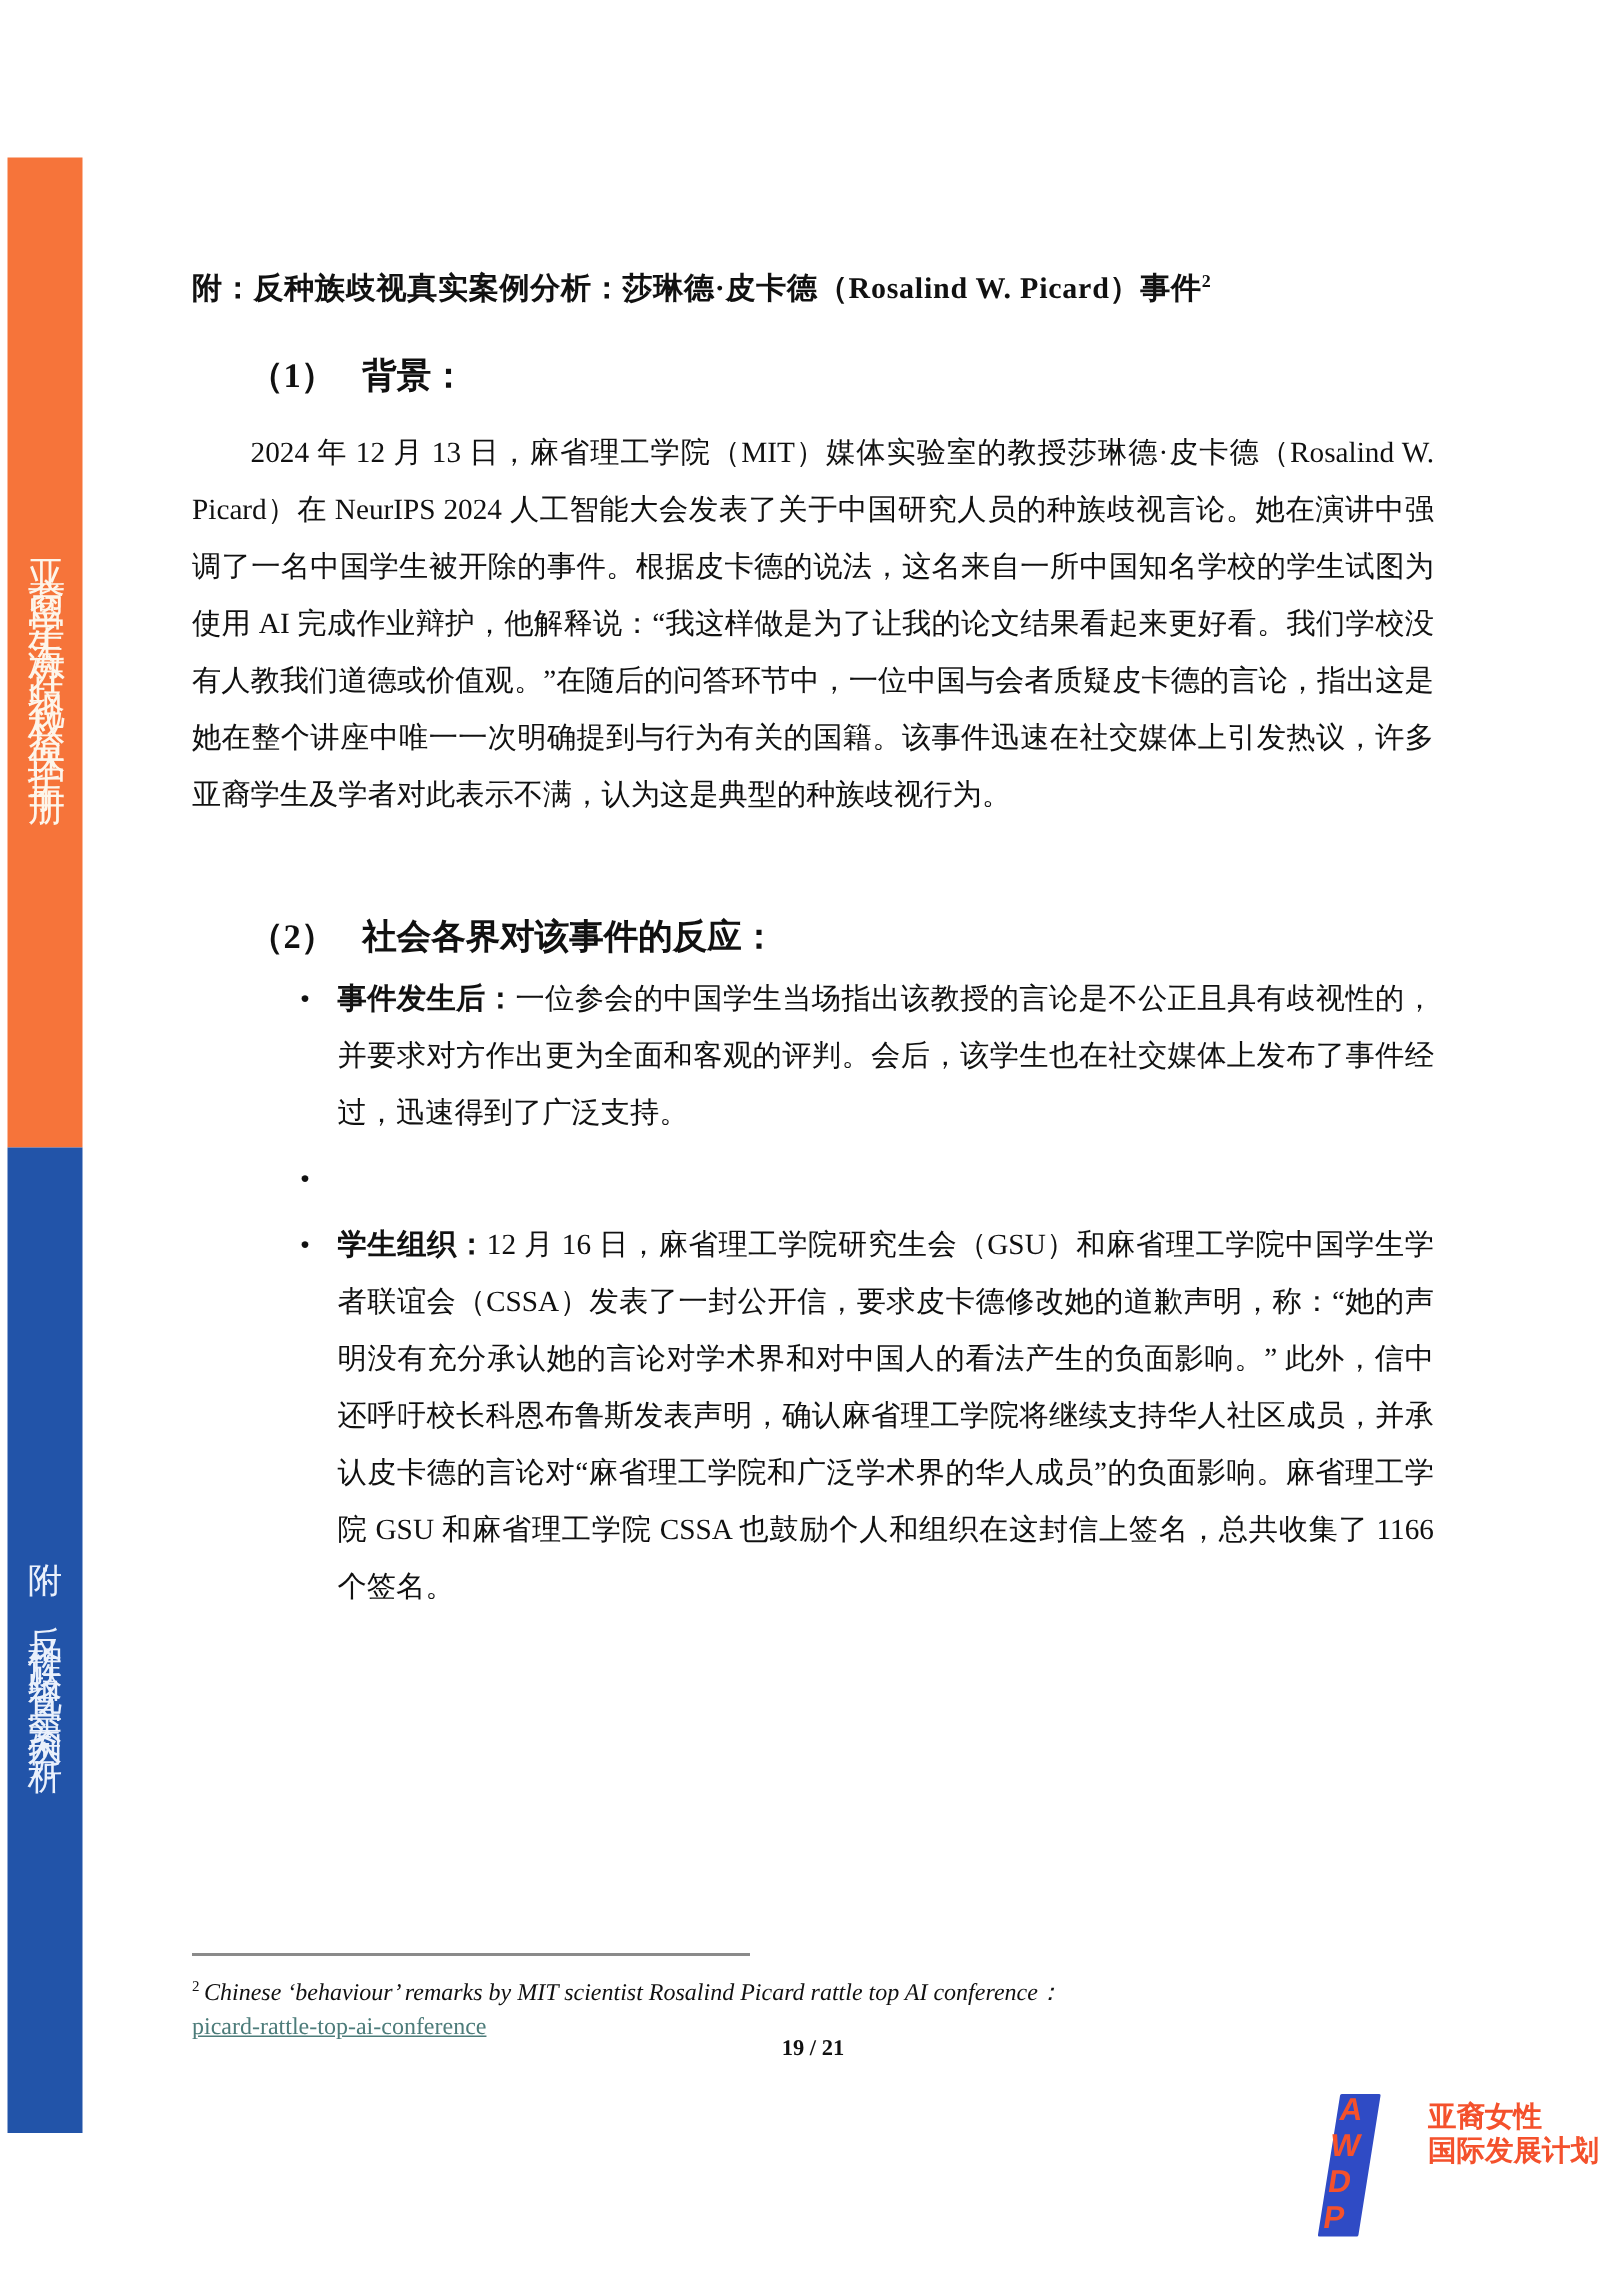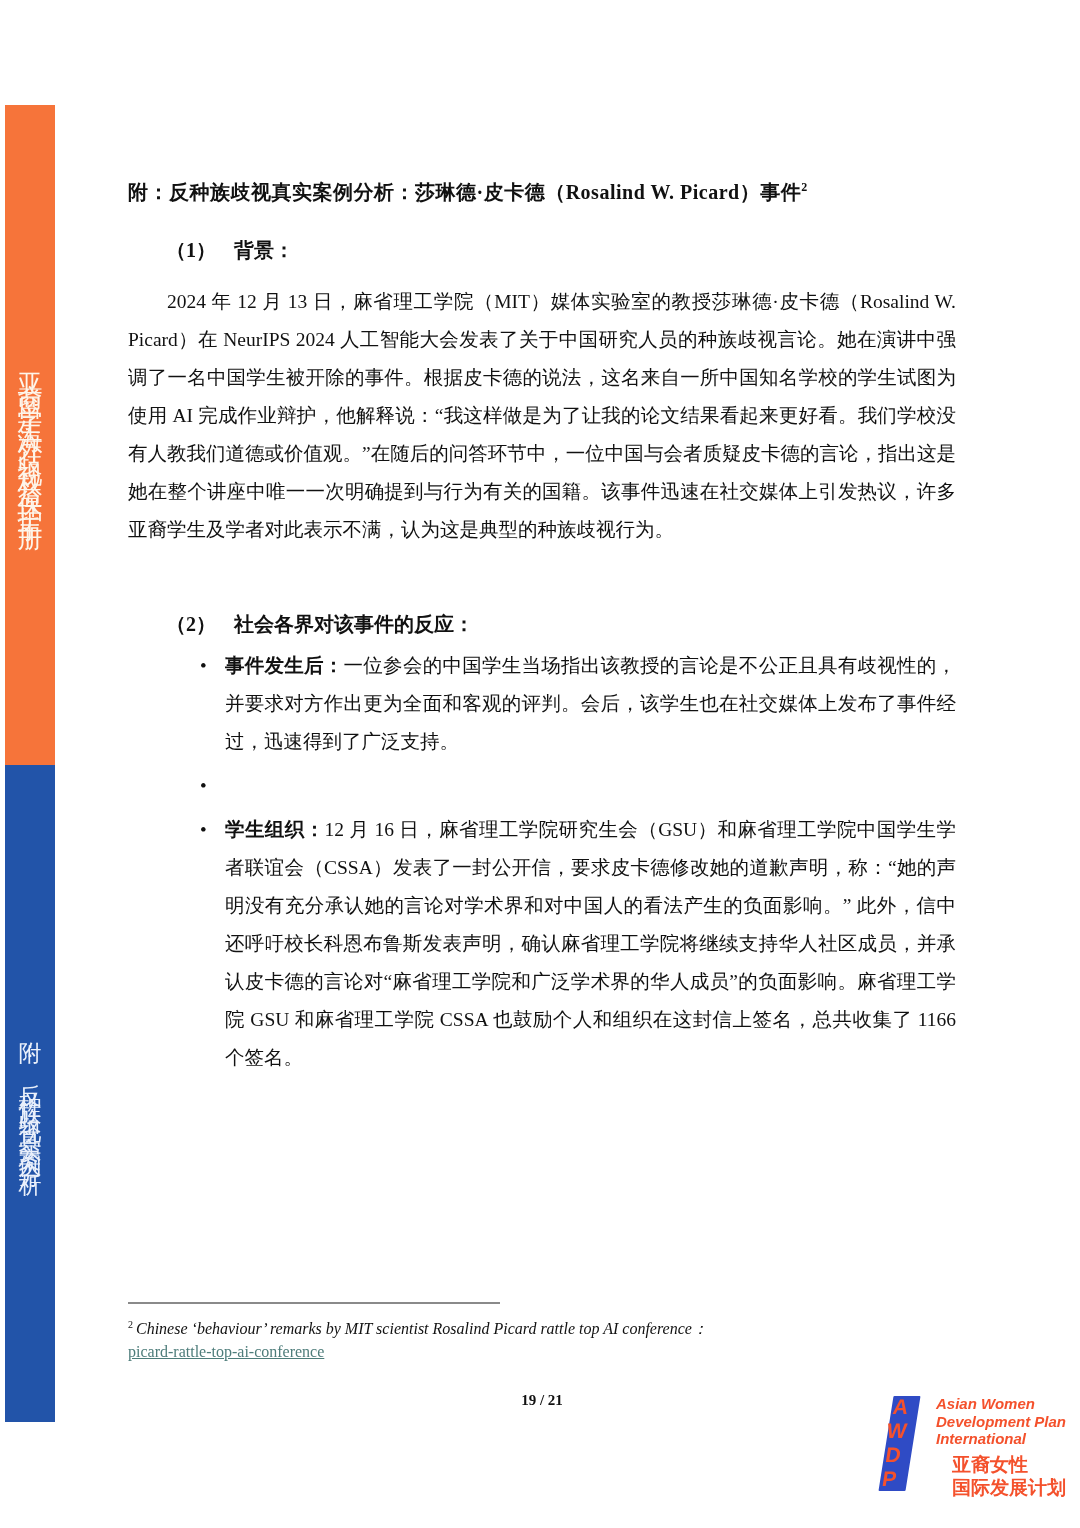--- a/index.html
+++ b/index.html
@@ -31,21 +31,21 @@
   .content {
     position:absolute; left:128px; top:172px; width:828px;
   }
   .doc-title {
     font-size:20px; font-weight:700; line-height:30px;
     letter-spacing:0.5px;
   }
   .doc-title sup { font-size:12px; }
   .sec-heading {
     margin-top:28px; padding-left:38px;
-    font-size:20px; font-weight:700; line-height:30px;
+    font-size:23px; font-weight:700; line-height:30px;
   }
   .sec-heading .sec-num { margin-right:18px; }
   .sec-heading.second { margin-top:60px; }
   .para {
     margin-top:18px;
     font-size:19.5px; line-height:38px;
     text-indent:2em; text-align:justify;
   }
   .bullets {
     list-style:none; margin-top:8px;
@@ -68,21 +68,21 @@
   .footnote-rule {
     width:372px; border-top:2px solid #8a8a8a; margin-bottom:9px;
   }
   .footnote-cite { font-style:italic; }
   .footnote-cite sup { font-size:10px; font-style:normal; margin-right:3px; }
   .footnote-link {
     display:block; text-decoration:underline; cursor:pointer;
   }
   
   .page-number {
-    position:absolute; left:128px; top:1392px; width:828px;
+    position:absolute; left:128px; top:1358px; width:828px;
     text-align:center; font-size:15px; font-weight:700;
   }
   
   .logo { position:absolute; left:878px; top:1392px; width:200px; height:112px; }
   .logo-bar {
     position:absolute; left:8px; top:4px; width:27px; height:95px;
     transform:skewX(-9deg); border-radius:1px;
   }
   .logo-letters {
     position:absolute; left:2px; top:3px; width:30px;
@@ -163,25 +163,20 @@
 
   <div class="logo">
     <div class="logo-bar" id="logo-bar" style="background: rgb(47, 75, 197);"></div>
     <div class="logo-letters" id="logo-letters" style="color: rgb(244, 81, 44);">
       <span>A</span>
       <span>W</span>
       <span>D</span>
       <span>P</span>
     </div>
     <div class="logo-text" id="logo-text" style="color: rgb(244, 81, 44);">
-      <div class="logo-en">
-        <div>Asian Women</div>
-        <div>Development Plan</div>
-        <div>International</div>
-      </div>
       <div class="logo-zh">
         <div>亚裔女性</div>
         <div>国际发展计划</div>
       </div>
     </div>
   </div>
 
 </div>
 
 </body></html>

